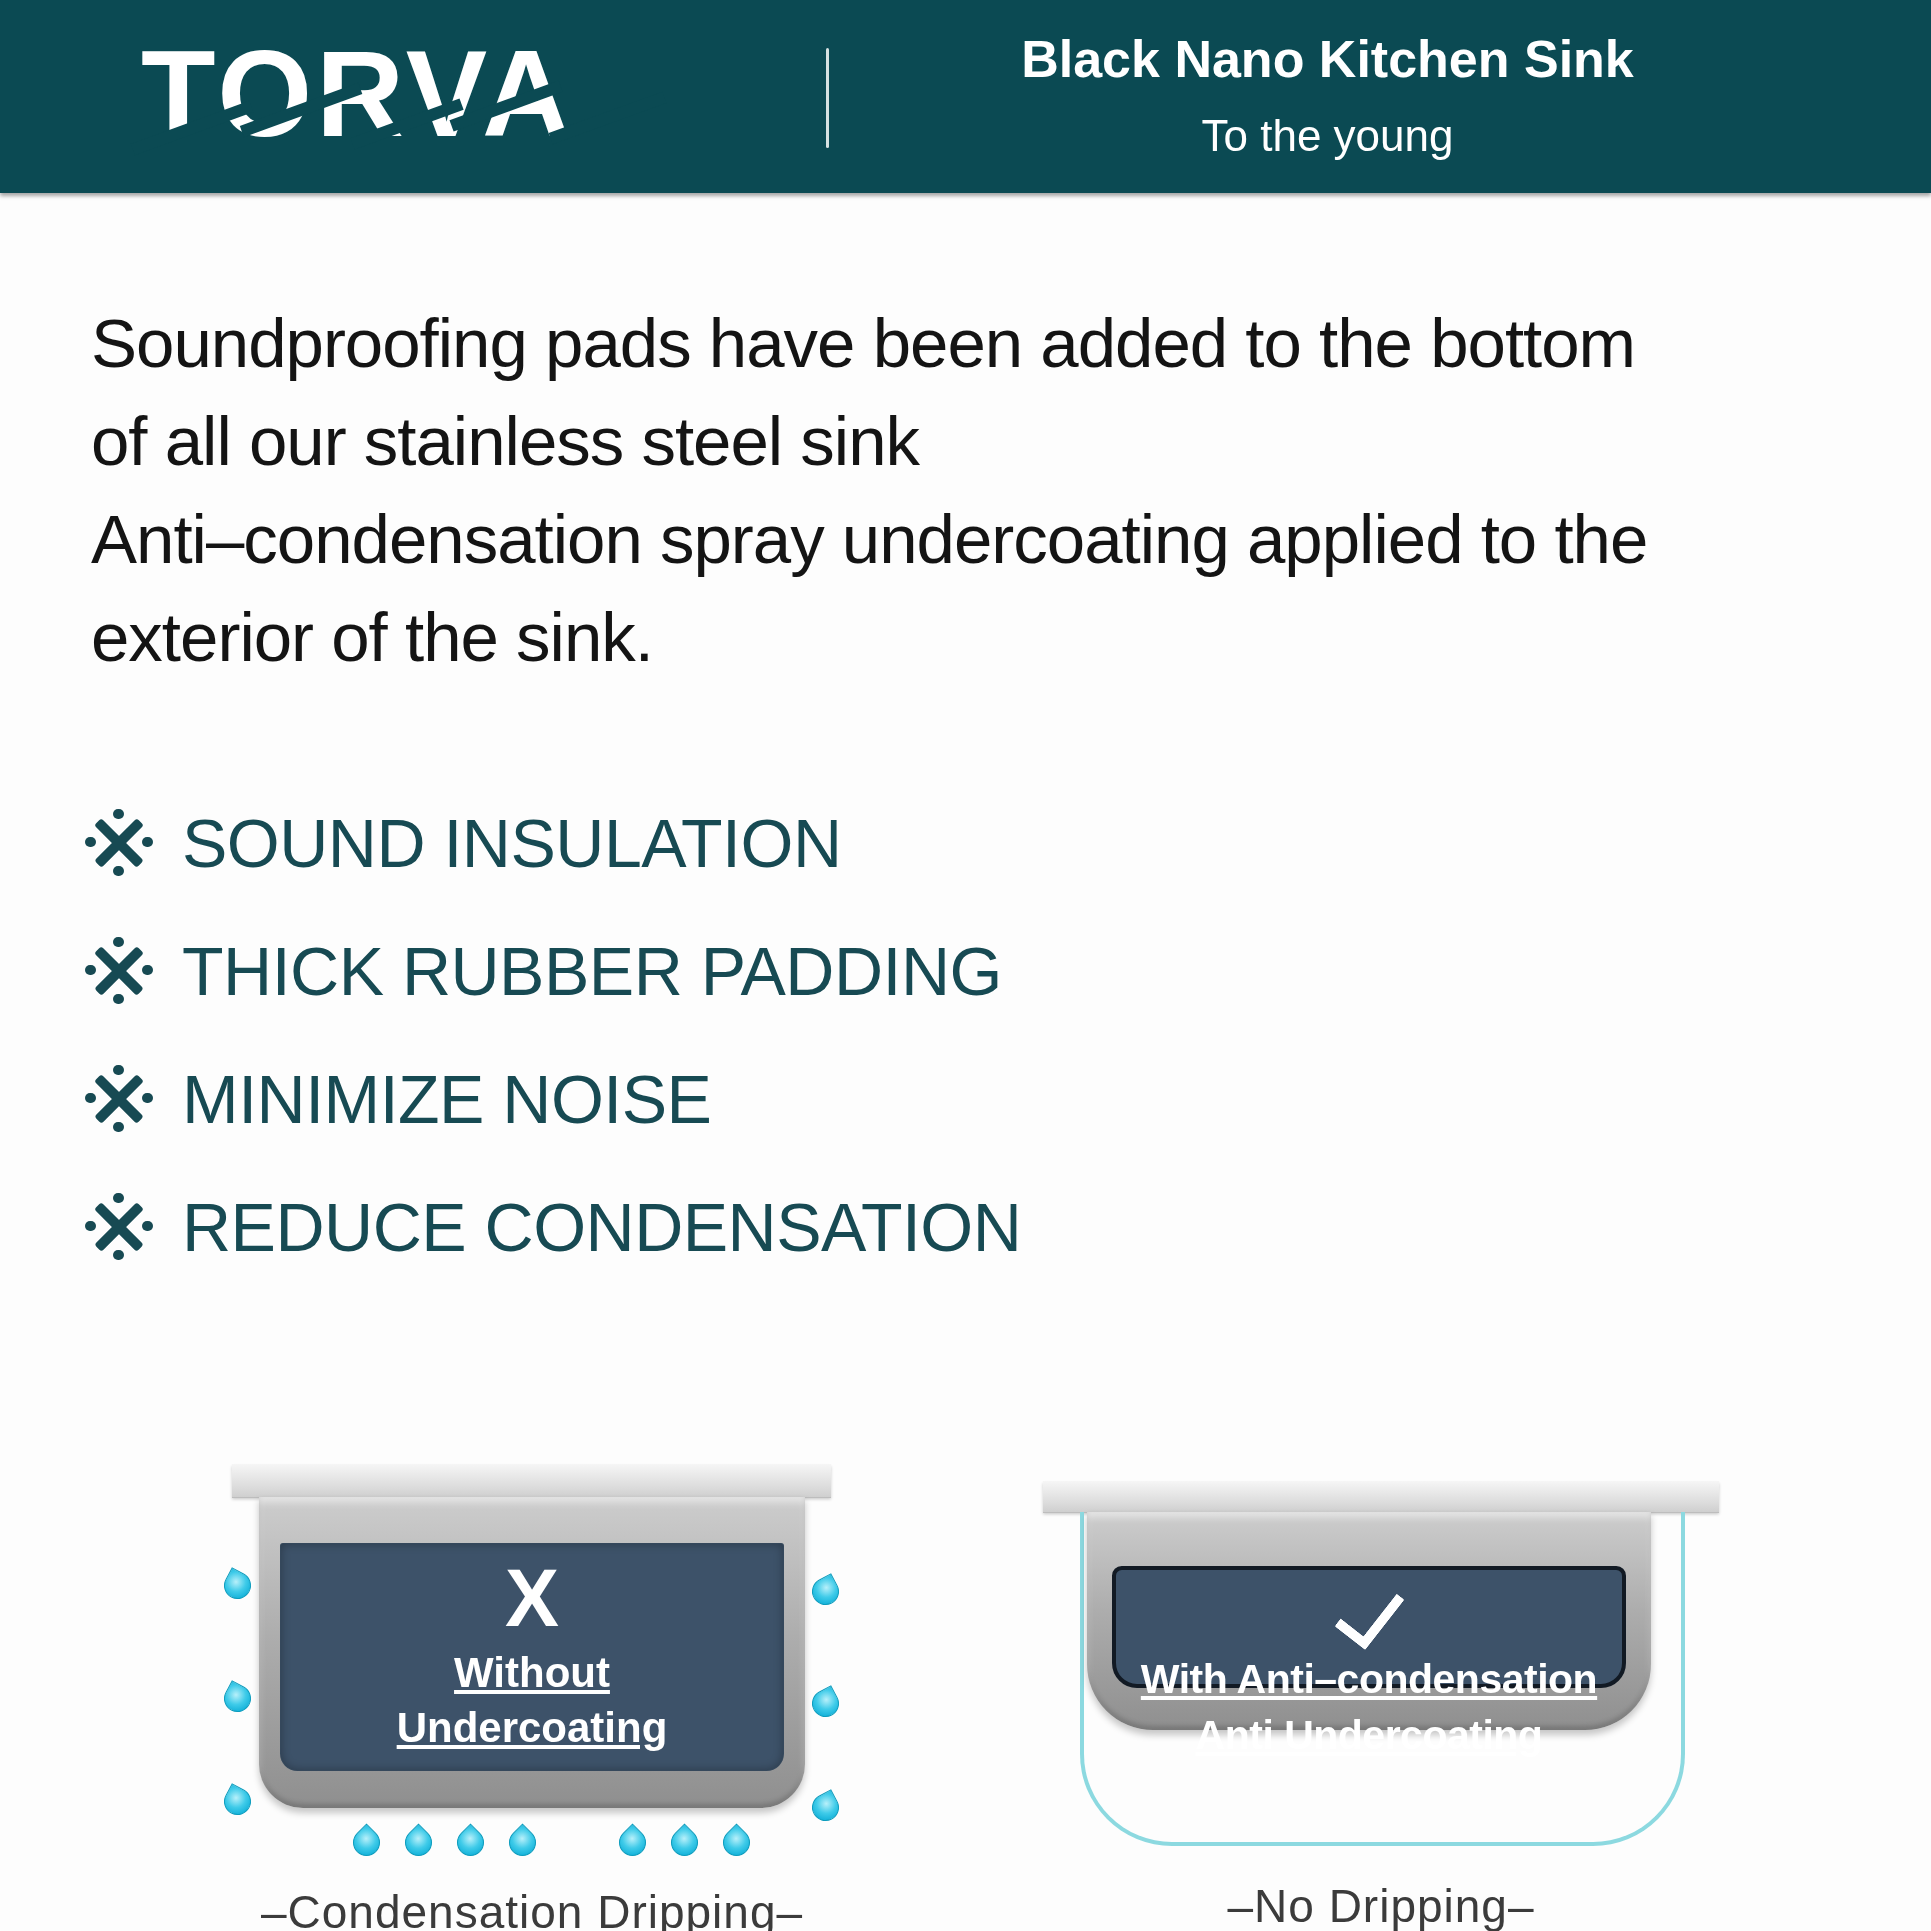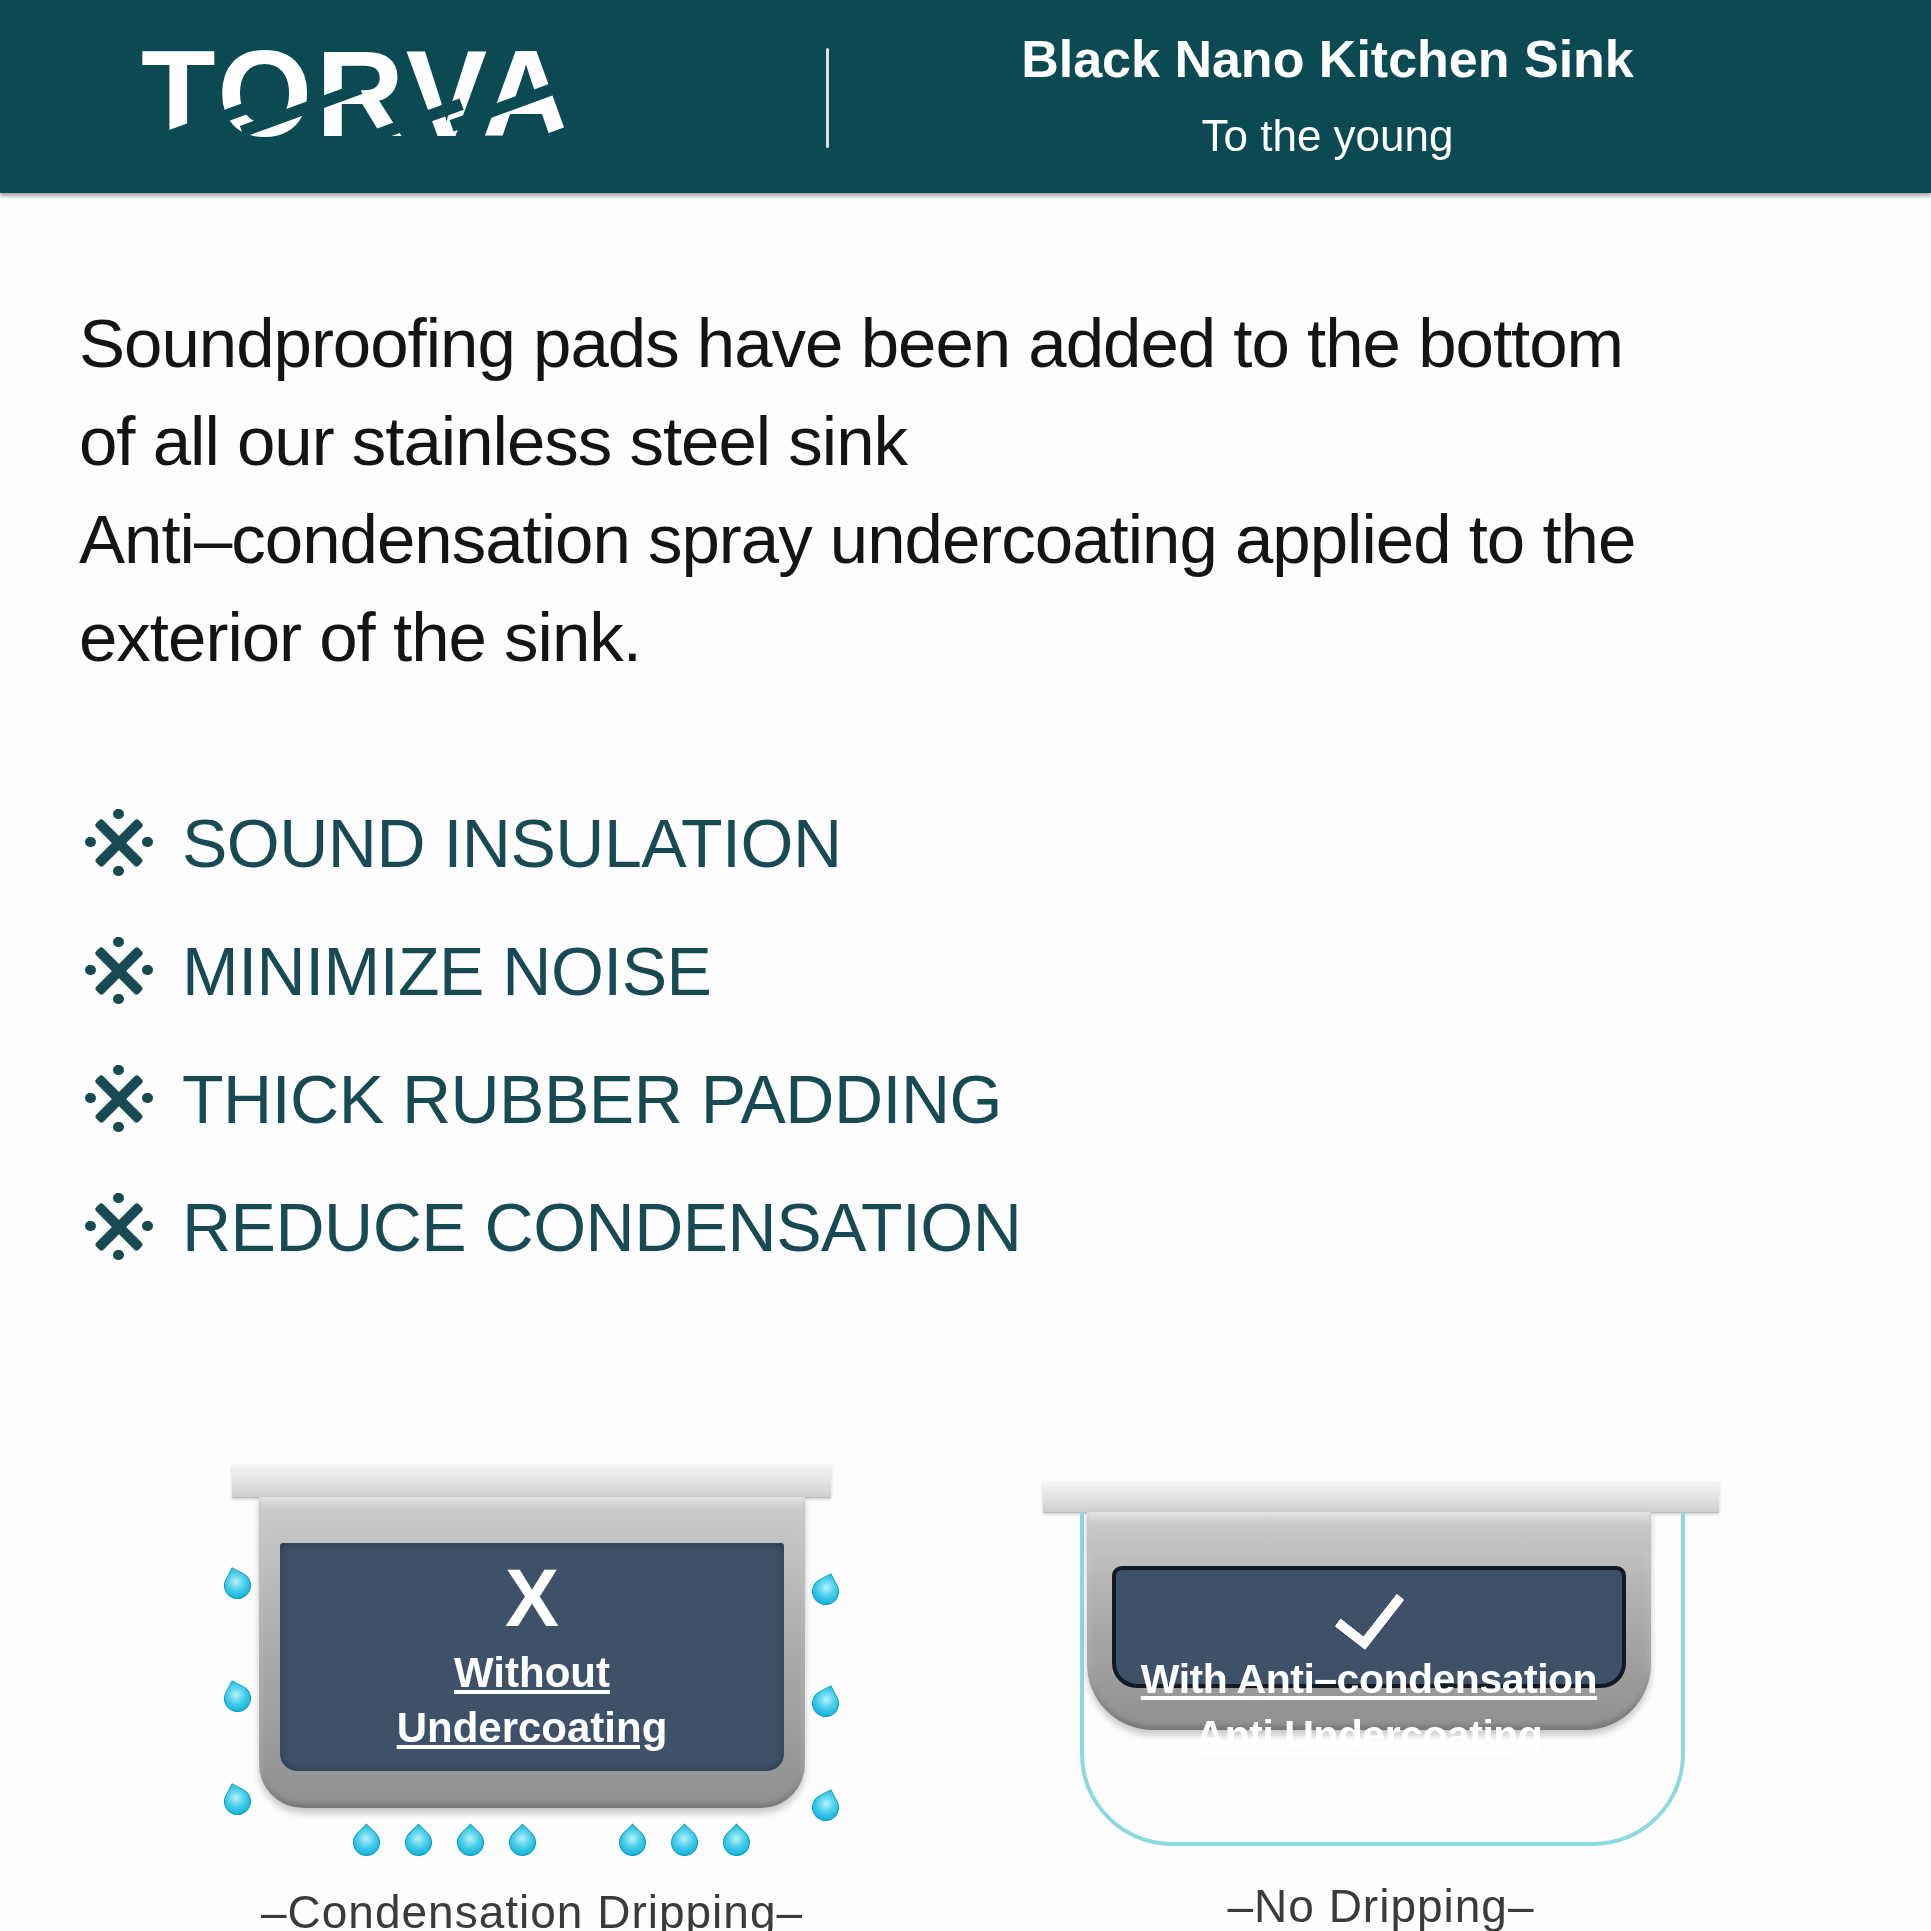--- a/index.html
+++ b/index.html
@@ -18,21 +18,21 @@
   .s2{left:97px;top:77px;width:126px;}
   .s3{left:208px;top:91px;width:116px;}
   .s4{left:307px;top:73px;width:116px;}
   .s5{left:406px;top:85px;width:121px;}
   .divider{position:absolute;left:826px;top:48px;width:2.9px;height:100px;background:#E8EFEF;border-radius:1.9px;opacity:.92;}
   .titles{position:absolute;left:927px;top:29px;width:801px;text-align:center;color:#ffffff;}
   .h-title{font-size:52px;font-weight:700;letter-spacing:0;}
   .h-sub{font-size:44px;font-weight:400;margin-top:22px;}
 
   
-  .intro{position:absolute;left:79px;top:295px;width:1825px;color:#141414;font-size:69px;line-height:98px;letter-spacing:-1px;}
+  .intro{position:absolute;left:91px;top:295px;width:1825px;color:#141414;font-size:69px;line-height:98px;letter-spacing:-1px;}
 
   
   .features{position:absolute;left:87px;top:798px;width:1690px;}
   .feat{display:flex;align-items:center;height:89px;margin-bottom:39px;}
   .refmark{position:relative;width:64px;height:64px;flex:0 0 64px;}
   .refmark .bar{position:absolute;left:1.9px;top:27px;width:60px;height:9.7px;background:#174A53;border-radius:2.9px;}
   .refmark .b1{transform:rotate(45deg);}
   .refmark .b2{transform:rotate(-45deg);}
   .refmark .dot{position:absolute;width:10.6px;height:10.6px;border-radius:50%;background:#174A53;}
   .refmark .dn{left:26px;top:-1.9px;}
@@ -126,32 +126,32 @@
     </div>
     <div class="feat">
       <span class="refmark">
         <i class="bar b1"></i>
         <i class="bar b2"></i>
         <i class="dot dn"></i>
         <i class="dot ds"></i>
         <i class="dot dw"></i>
         <i class="dot de"></i>
       </span>
+      <span class="feat-label">THICK RUBBER PADDING</span>
+    </div>
+    <div class="feat">
+      <span class="refmark">
+        <i class="bar b1"></i>
+        <i class="bar b2"></i>
+        <i class="dot dn"></i>
+        <i class="dot ds"></i>
+        <i class="dot dw"></i>
+        <i class="dot de"></i>
+      </span>
       <span class="feat-label">MINIMIZE NOISE</span>
-    </div>
-    <div class="feat">
-      <span class="refmark">
-        <i class="bar b1"></i>
-        <i class="bar b2"></i>
-        <i class="dot dn"></i>
-        <i class="dot ds"></i>
-        <i class="dot dw"></i>
-        <i class="dot de"></i>
-      </span>
-      <span class="feat-label">THICK RUBBER PADDING</span>
     </div>
     <div class="feat">
       <span class="refmark">
         <i class="bar b1"></i>
         <i class="bar b2"></i>
         <i class="dot dn"></i>
         <i class="dot ds"></i>
         <i class="dot dw"></i>
         <i class="dot de"></i>
       </span>

